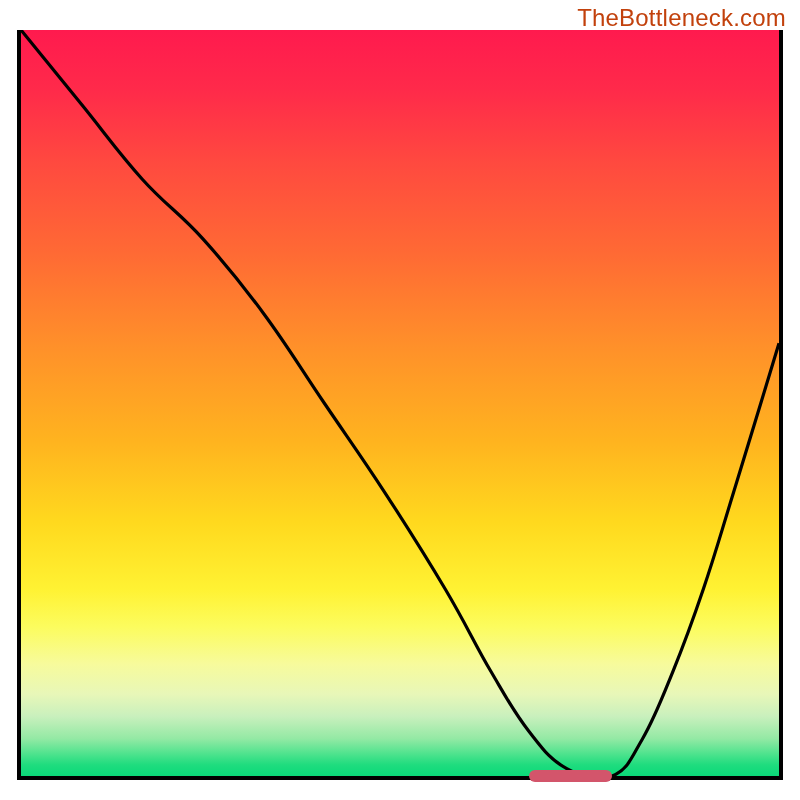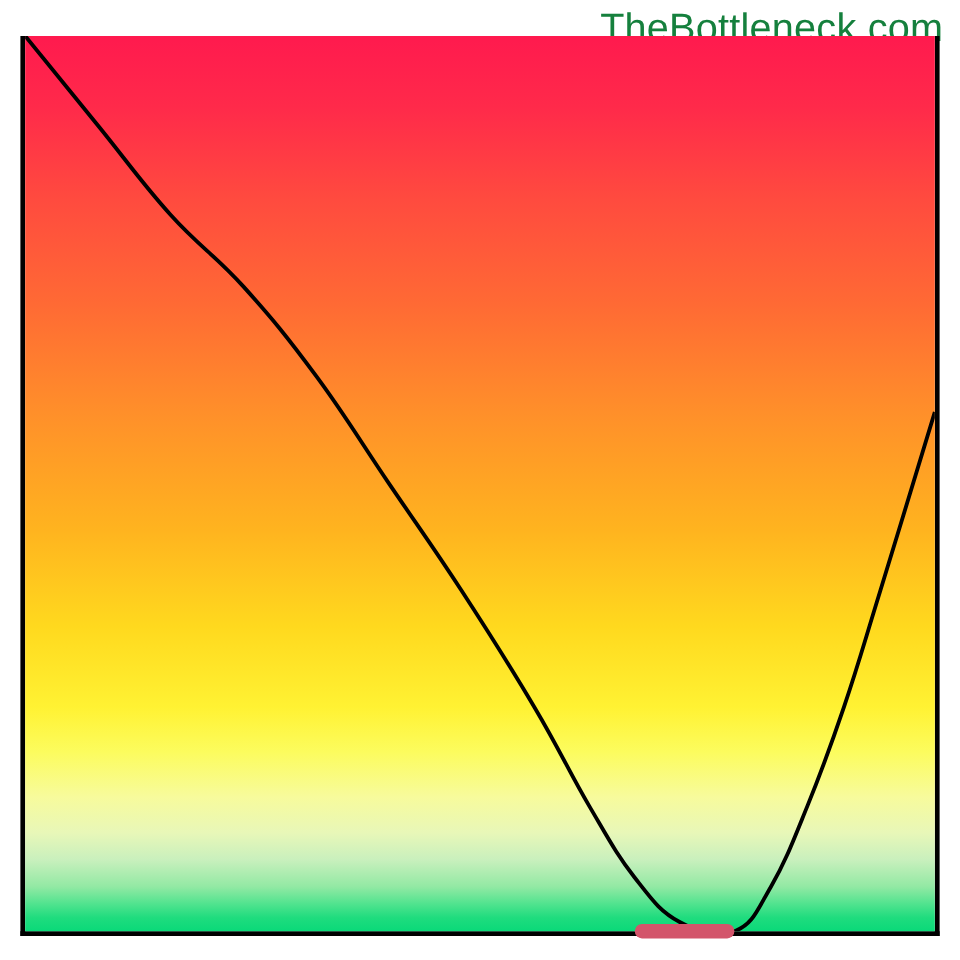--- a/index.html
+++ b/index.html
@@ -13,23 +13,23 @@
   }
   .wrap {
     position: relative;
     width: 800px;
     height: 800px;
   }
   .watermark {
     position: absolute;
     top: 4px;
     right: 14px;
-    font-size: 33px;
+    font-size: 24px;
     font-weight: 500;
-    color: #15803d;
+    color: #c2410c;
     letter-spacing: 0.2px;
   }
   .frame {
     position: absolute;
     left: 17px;
     top: 30px;
     width: 766px;
     height: 750px;
     border-left: 4px solid #000;
     border-right: 4px solid #000;

